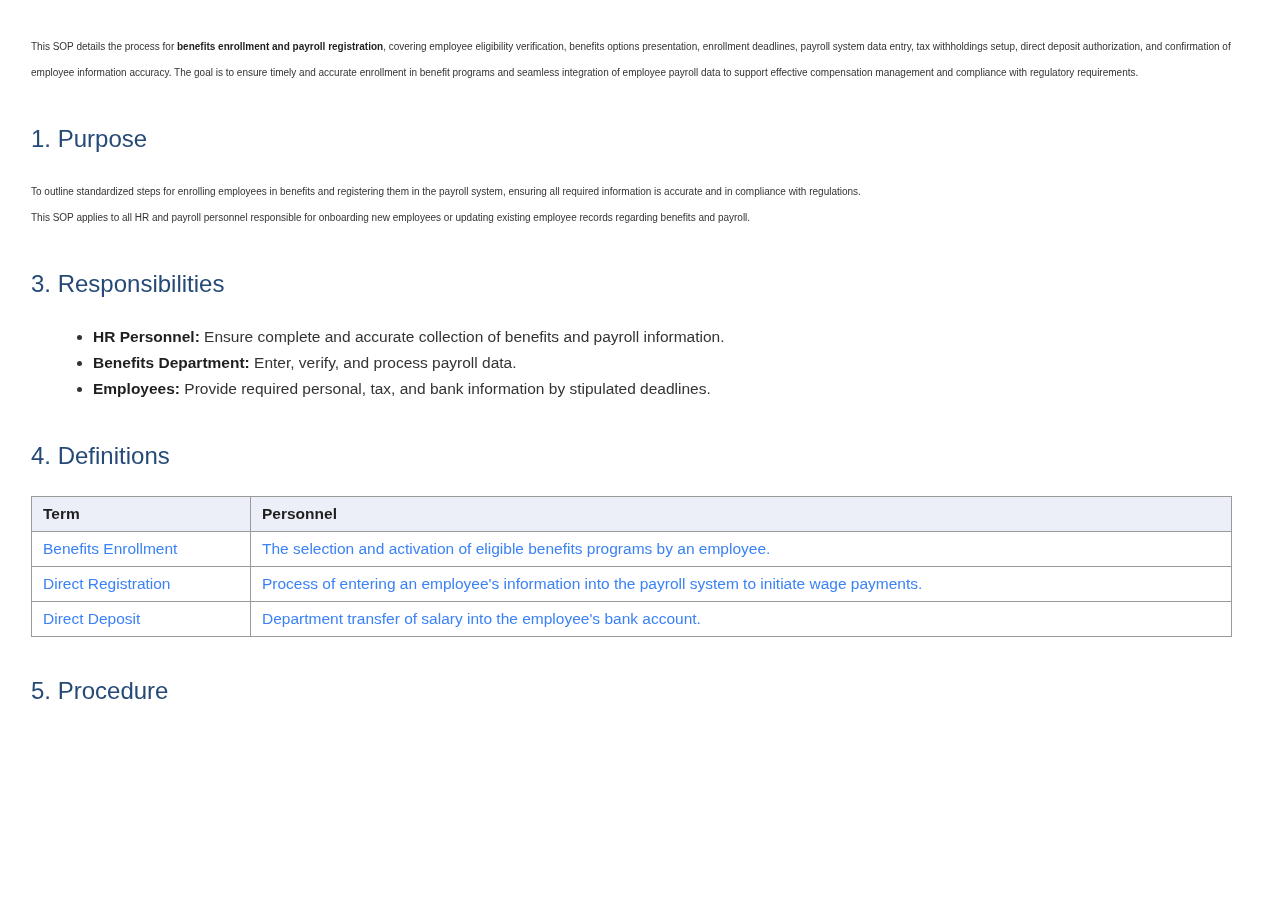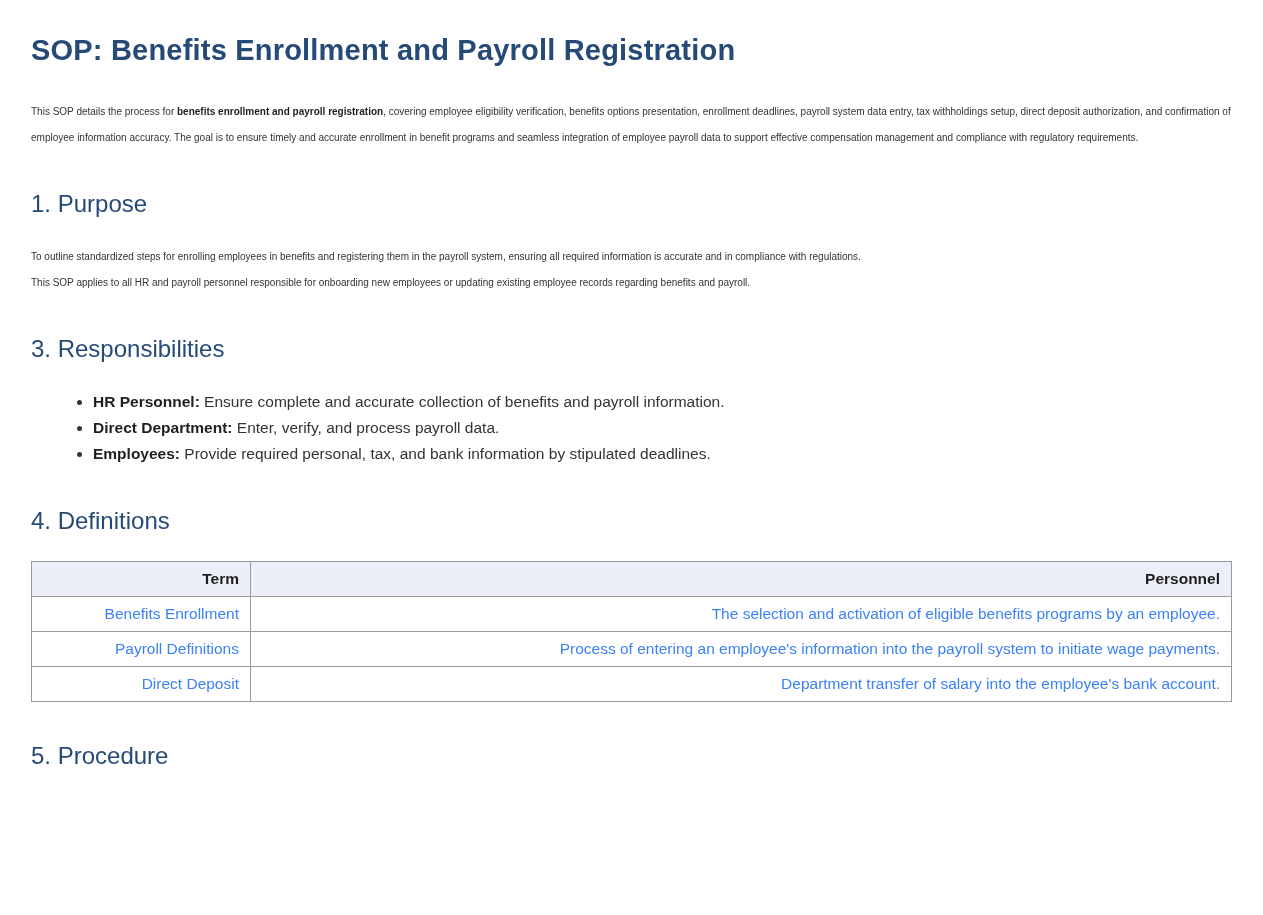--- a/index.html
+++ b/index.html
@@ -49,68 +49,67 @@
   table.def-table {
     width: 100%;
     border-collapse: collapse;
     margin: 24px 0 0 0;
     font-size: 15.5px;
   }
   table.def-table th,
   table.def-table td {
     border: 1px solid #9a9a9a;
     padding: 7px 11px;
-    text-align: right;
+    text-align: left;
     line-height: 20px;
     vertical-align: middle;
   }
   table.def-table th {
     background: #eceff7;
     font-weight: bold;
     color: #1f1f1f;
   }
   table.def-table td { color: #3b82f6; }
   table.def-table .col-term { width: 219px; }
 </style>
 </head>
 <body>
 
 <main>
 
-  <h1>SOP: Benefits Enrollment and Payroll Registration</h1>
 
   <p><span>This SOP details the process for </span><strong>benefits enrollment and payroll registration</strong><span>, covering employee eligibility verification, benefits options presentation, enrollment deadlines, payroll system data entry, tax withholdings setup, direct deposit authorization, and confirmation of employee information accuracy. The goal is to ensure timely and accurate enrollment in benefit programs and seamless integration of employee payroll data to support effective compensation management and compliance with regulatory requirements.</span></p>
 
   <h2>1. Purpose</h2>
   <p>To outline standardized steps for enrolling employees in benefits and registering them in the payroll system, ensuring all required information is accurate and in compliance with regulations.</p>
 
   <p>This SOP applies to all HR and payroll personnel responsible for onboarding new employees or updating existing employee records regarding benefits and payroll.</p>
 
   <h2>3. Responsibilities</h2>
   <ul class="resp-list">
     <li><strong>HR Personnel:</strong><span> Ensure complete and accurate collection of benefits and payroll information.</span></li>
-    <li><strong>Direct Department:</strong><span> Enter, verify, and process payroll data.</span></li>
+    <li><strong>Benefits Department:</strong><span> Enter, verify, and process payroll data.</span></li>
     <li><strong>Employees:</strong><span> Provide required personal, tax, and bank information by stipulated deadlines.</span></li>
   </ul>
 
   <h2>4. Definitions</h2>
   <table class="def-table">
     <thead>
       <tr>
         <th class="col-term">Term</th>
         <th>Personnel</th>
       </tr>
     </thead>
     <tbody>
       <tr>
         <td>Benefits Enrollment</td>
         <td>The selection and activation of eligible benefits programs by an employee.</td>
       </tr>
       <tr>
-        <td>Payroll Definitions</td>
+        <td>Direct Registration</td>
         <td>Process of entering an employee's information into the payroll system to initiate wage payments.</td>
       </tr>
       <tr>
         <td>Direct Deposit</td>
         <td>Department transfer of salary into the employee's bank account.</td>
       </tr>
     </tbody>
   </table>
 
   <h2>5. Procedure</h2>

